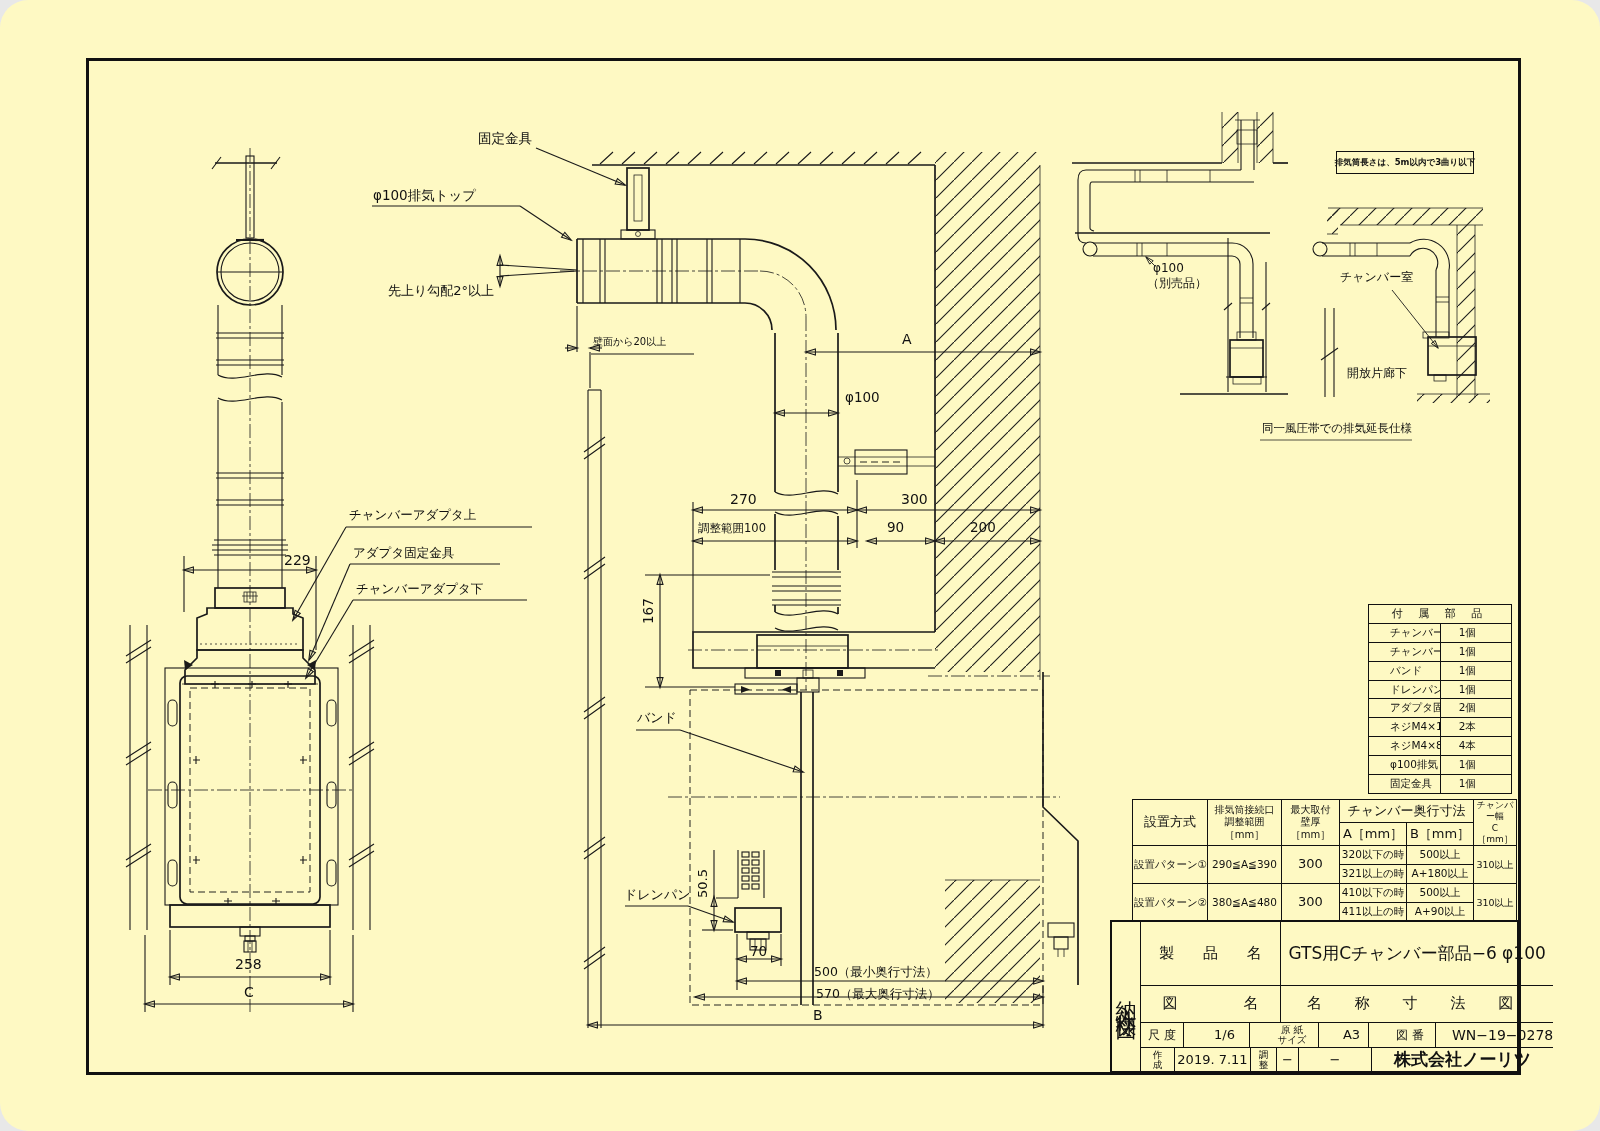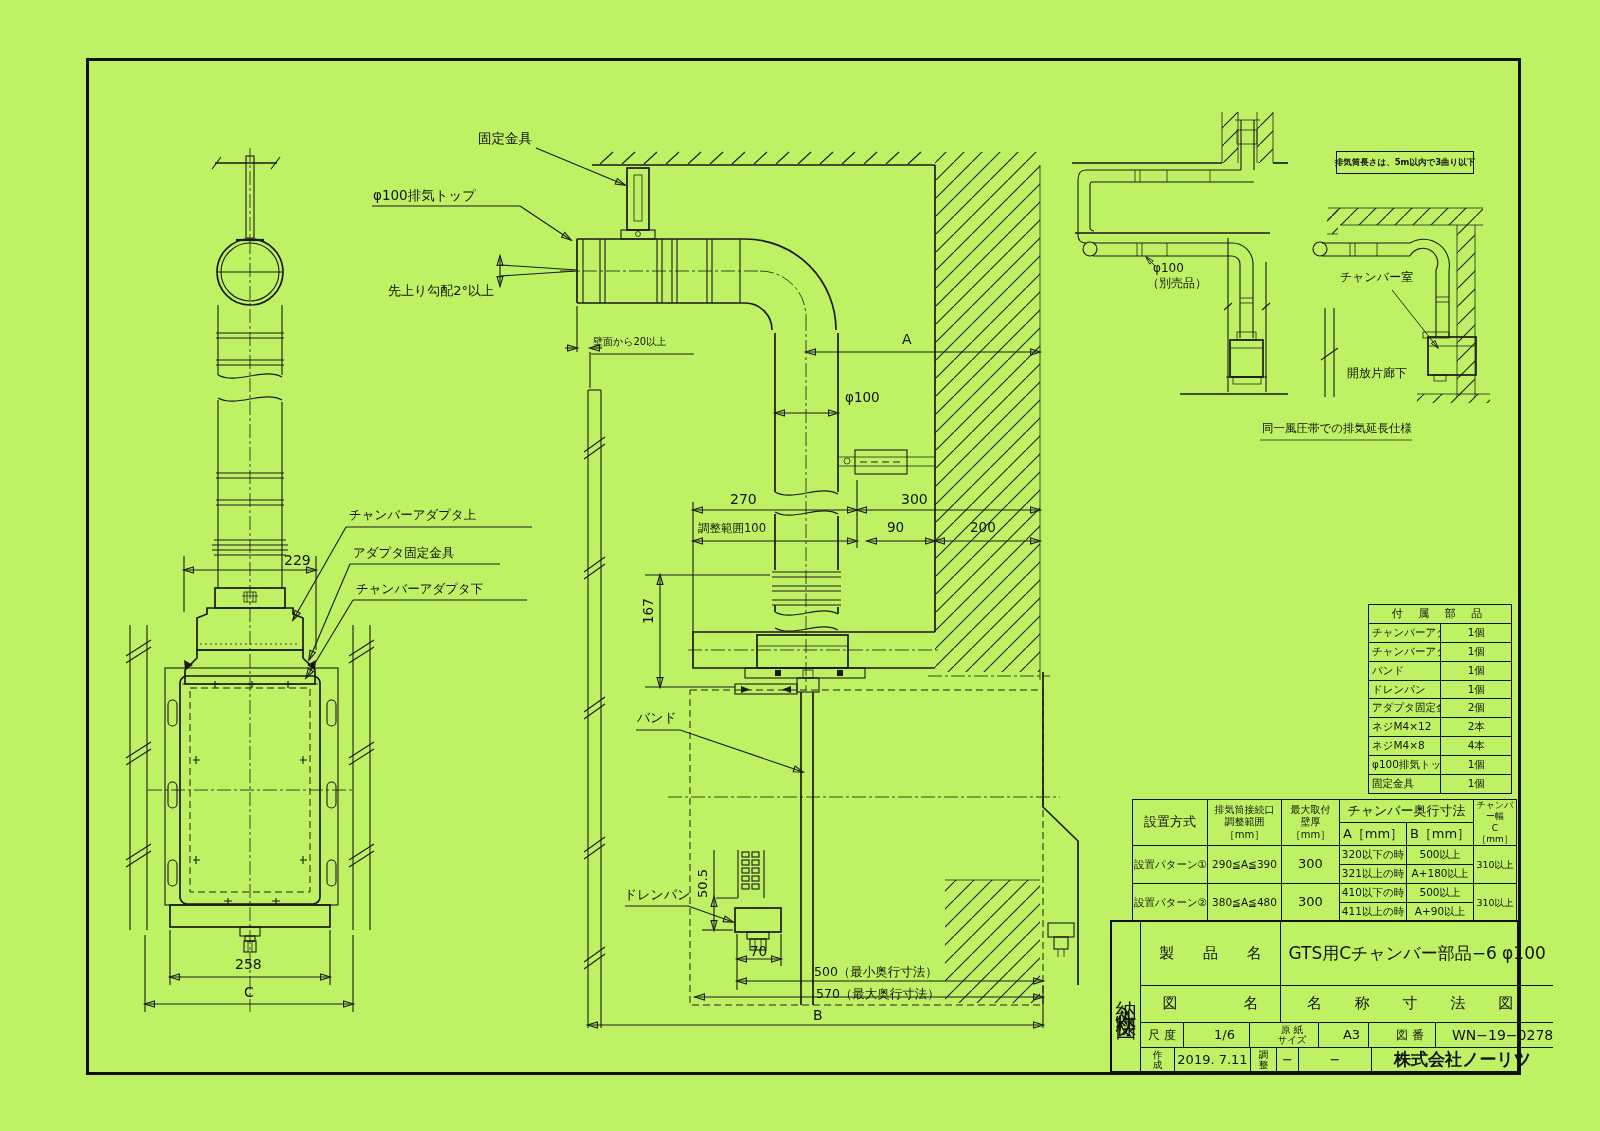--- a/index.html
+++ b/index.html
@@ -1,34 +1,34 @@
 <!DOCTYPE html>
 <html><head>
 <meta charset="utf-8">
 <style>
   html,body{margin:0;padding:0;background:#e8e8e8;}
-  .canvas{position:relative;width:1600px;height:1131px;background:#bef264;overflow:hidden;
-          font-family:"DejaVu Sans",sans-serif;color:#111;}
+  .canvas{position:relative;width:1600px;height:1131px;background:#fef9c3;overflow:hidden;
+          font-family:"DejaVu Sans",sans-serif;color:#111;border-radius:28px;}
   .frame{position:absolute;left:86px;top:58px;width:1429px;height:1011px;border:3px solid #111;}
   #art{position:absolute;left:0;top:0;}
   #art path,#art line,#art rect,#art circle,#art ellipse,#art polyline{stroke:#1a1a1a;fill:none;stroke-width:1.1;}
   #art .f{fill:#1a1a1a;stroke:none;}
   #art .w15{stroke-width:1.7;} #art .w2{stroke-width:2.2;} #art .w07{stroke-width:0.75;}
   #art .cl{stroke-dasharray:14 3 3 3;stroke-width:0.8;}
   #art .dsh{stroke-dasharray:7 4;stroke-width:0.95;}
   #art .dim{stroke-width:0.9;}
   #art .hf{fill:url(#hatch);stroke:none;}
   .lbl{position:absolute;font-size:13px;line-height:1.15;white-space:nowrap;color:#111;}
   .rot{transform:rotate(-90deg);transform-origin:0 0;}
   .notebox{position:absolute;left:1336px;top:151px;width:136px;height:21px;border:1.5px solid #111;
            display:flex;align-items:center;justify-content:center;font-size:8.5px;font-weight:bold;white-space:nowrap;}
   table{border-collapse:collapse;}
   
   .parts{position:absolute;left:1368px;top:604px;width:144px;table-layout:fixed;}
-  .parts th,.parts td{border:1px solid #111;font-weight:normal;font-size:10.5px;padding:0 3px;height:17.9px;
+  .parts th,.parts td{border:1px solid #111;font-weight:normal;font-size:10.5px;padding:0 21px;height:17.9px;
                       white-space:nowrap;overflow:hidden;}
   .parts th{text-align:center;letter-spacing:6px;font-size:11px;}
   .parts .qty{width:24px;text-align:center;padding-left:4px;}
   
   .spec{position:absolute;left:1132px;top:799px;width:384px;table-layout:fixed;}
   .spec th,.spec td{border:1px solid #111;font-weight:normal;font-size:13px;text-align:center;
                     padding:0 1px;white-space:pre-line;line-height:1.25;overflow:hidden;}
   .spec thead th{height:17px;}
   .spec td{height:18px;font-size:10.5px;white-space:nowrap;}
   

